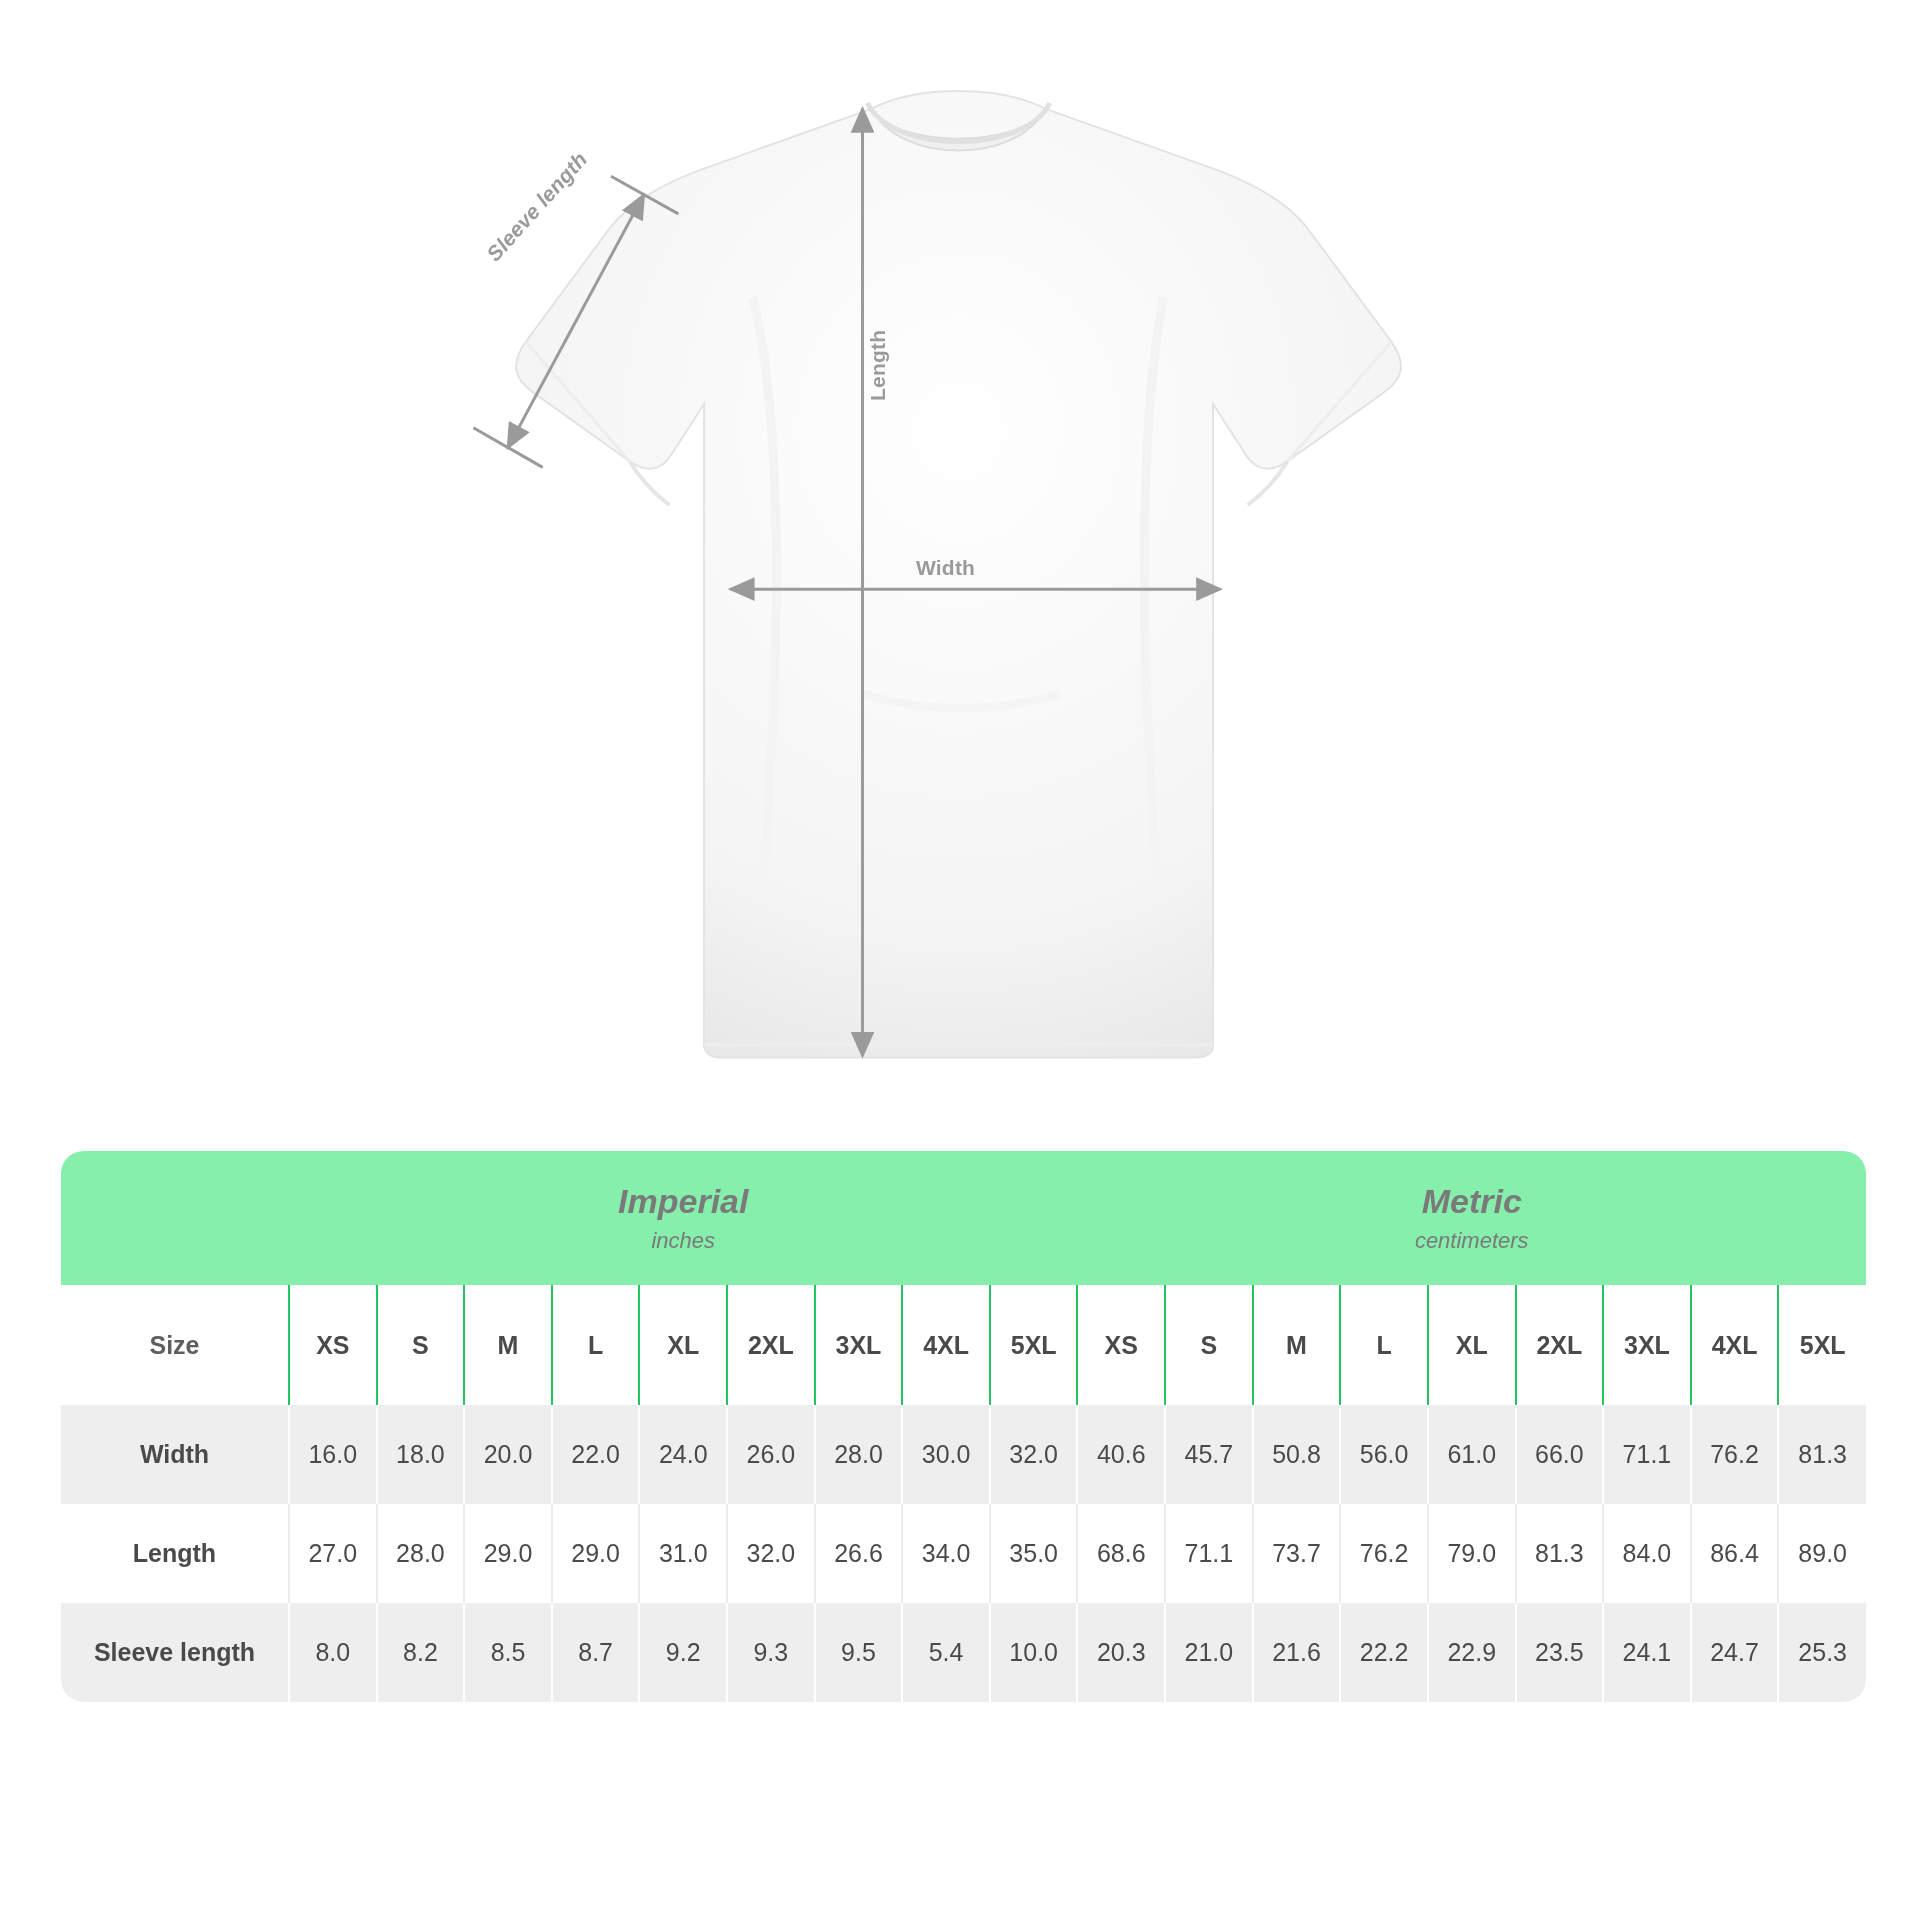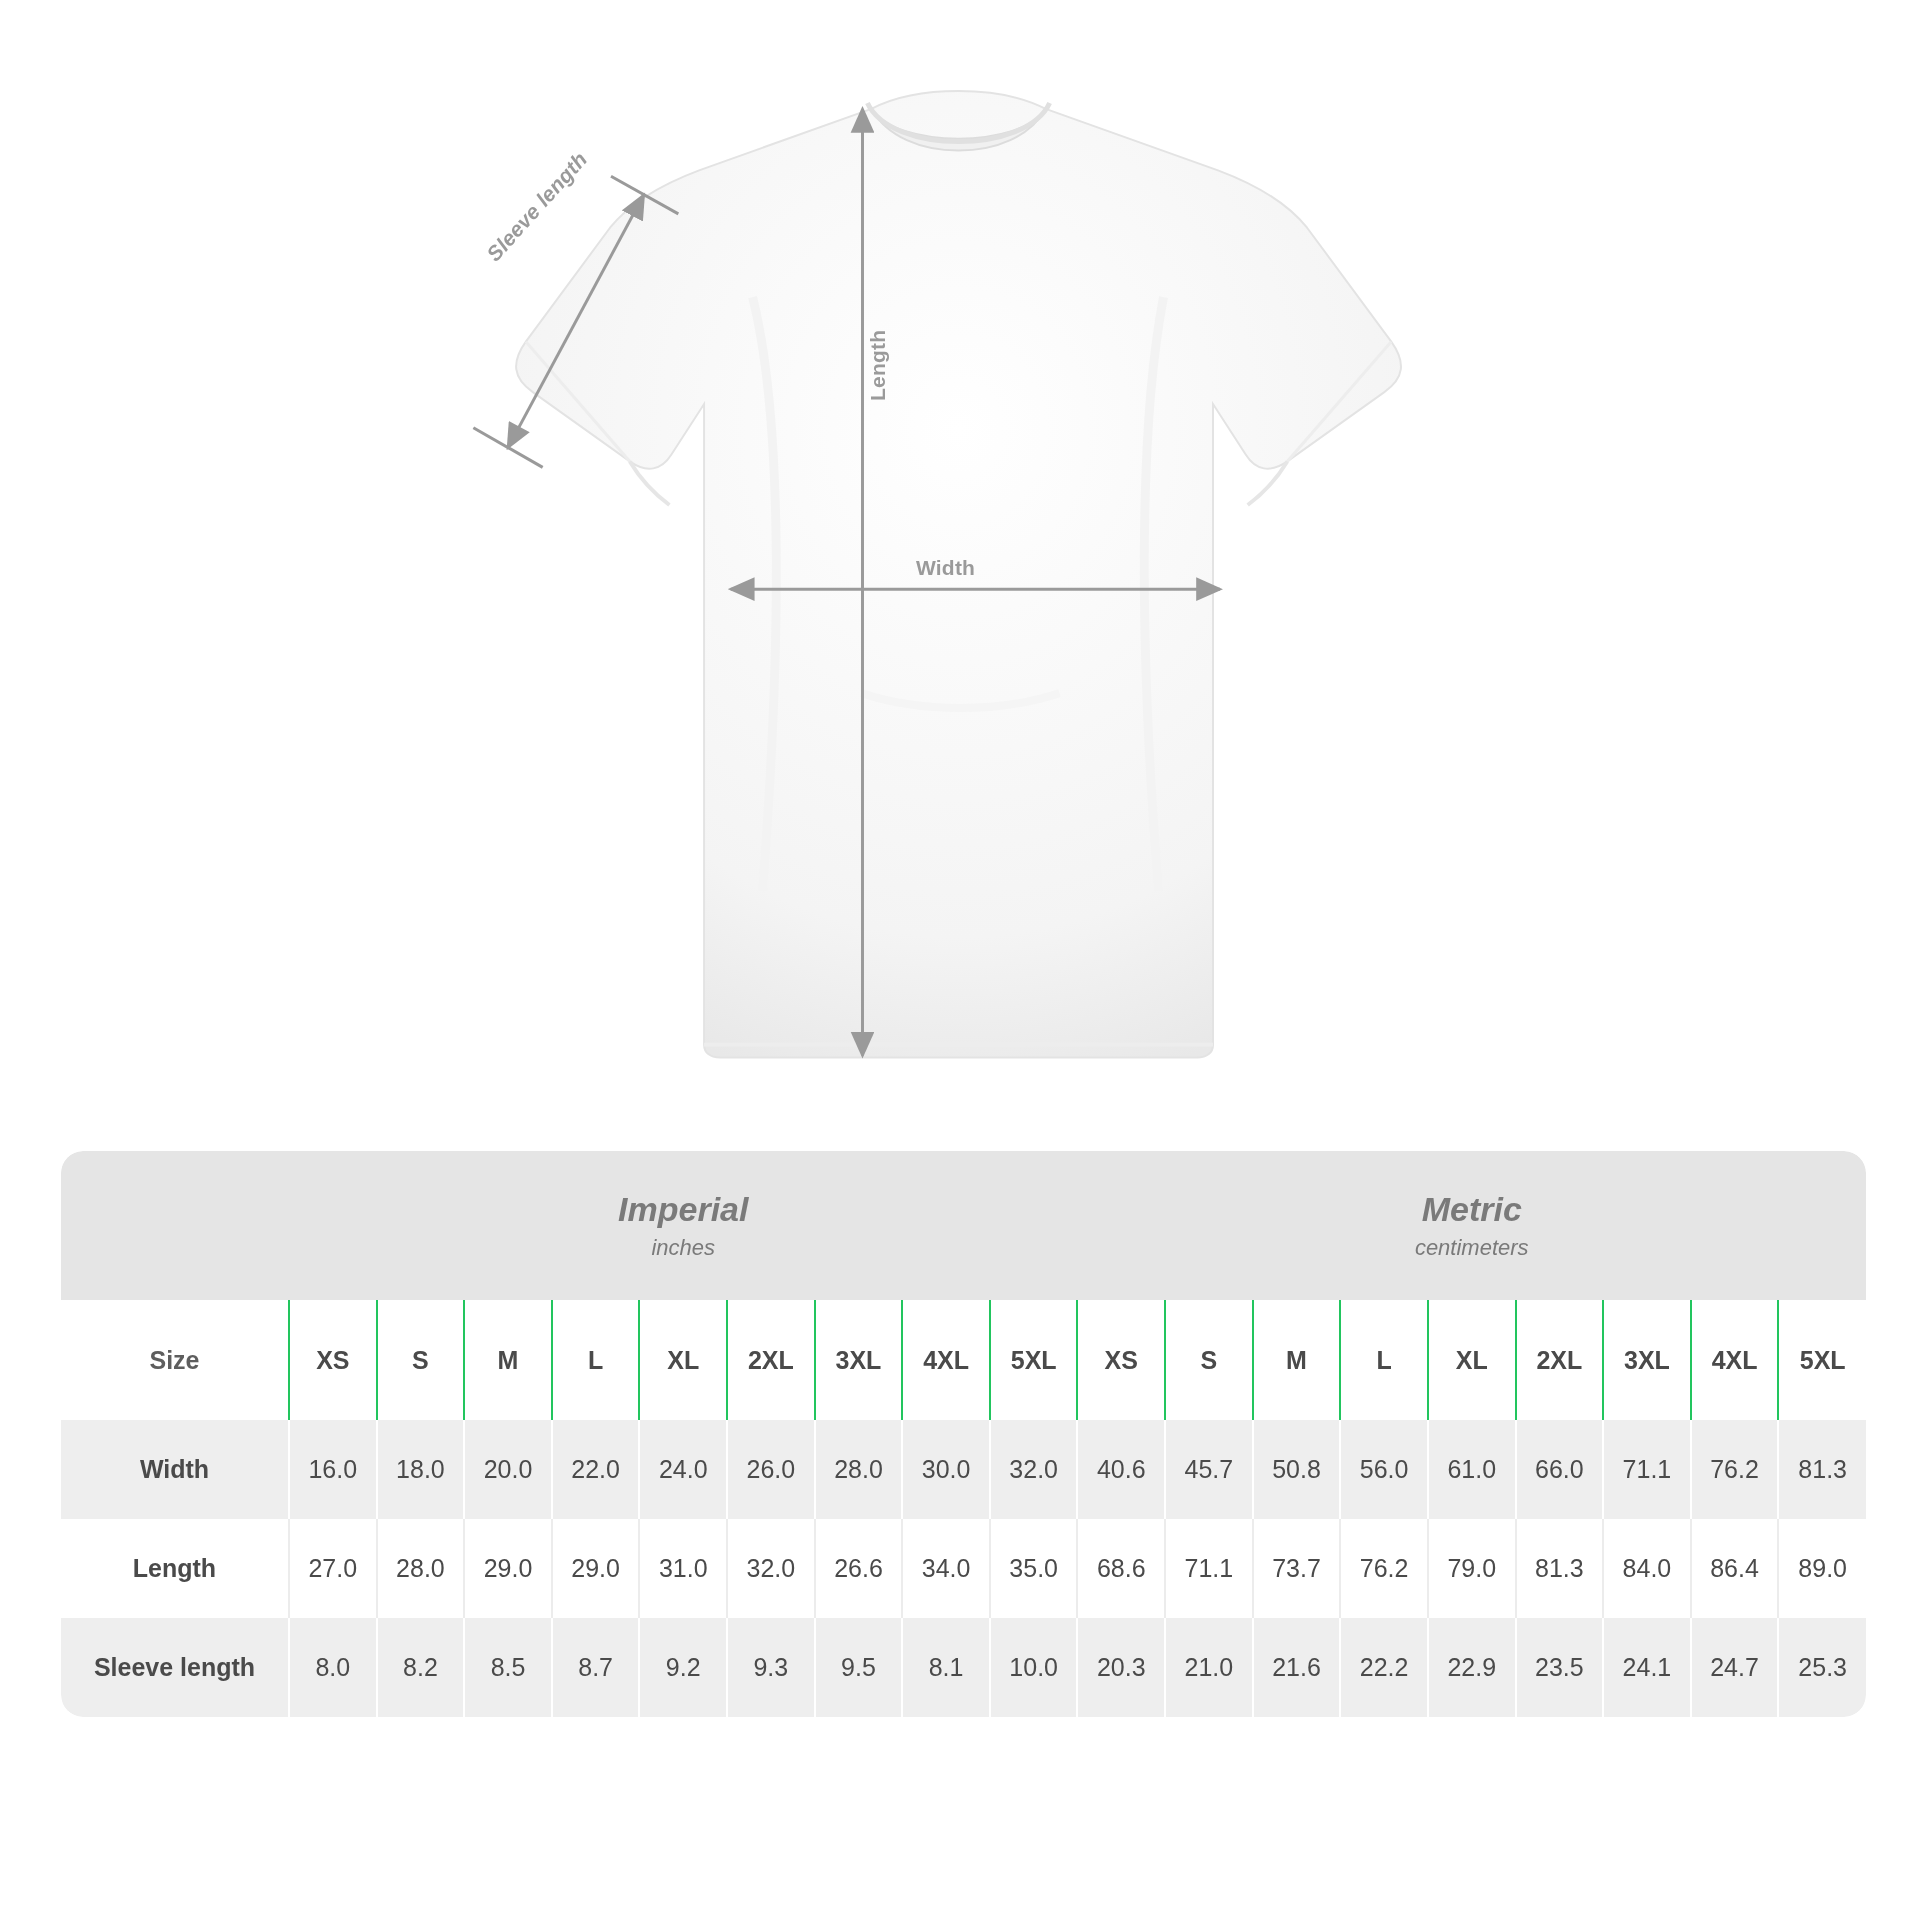--- a/index.html
+++ b/index.html
@@ -84,22 +84,22 @@
     table-layout: fixed;
   }
   table.size-table td, table.size-table th {
     text-align: center;
     font-size: 25px;
     color: #4a4a4a;
     padding: 0;
     border: none;
   }
   .unit-row td {
-    background: #e5e5e5;
-    height: 149px;
+    background: #86efac;
+    height: 134px;
     vertical-align: middle;
   }
   .unit-title {
     font-size: 34px;
     font-weight: bold;
     font-style: italic;
     color: #7a7a7a;
     line-height: 1.15;
   }
   .unit-sub {
@@ -319,21 +319,21 @@
 
         <tr class="data-row shade">
           <td class="rowhead rounded-bottom-left">Sleeve length</td>
           <td class="cell">8.0</td>
           <td class="cell">8.2</td>
           <td class="cell">8.5</td>
           <td class="cell">8.7</td>
           <td class="cell">9.2</td>
           <td class="cell">9.3</td>
           <td class="cell">9.5</td>
-          <td class="cell">8.1</td>
+          <td class="cell">5.4</td>
           <td class="cell">10.0</td>
           <td class="cell">20.3</td>
           <td class="cell">21.0</td>
           <td class="cell">21.6</td>
           <td class="cell">22.2</td>
           <td class="cell">22.9</td>
           <td class="cell">23.5</td>
           <td class="cell">24.1</td>
           <td class="cell">24.7</td>
           <td class="cell rounded-bottom-right">25.3</td>

